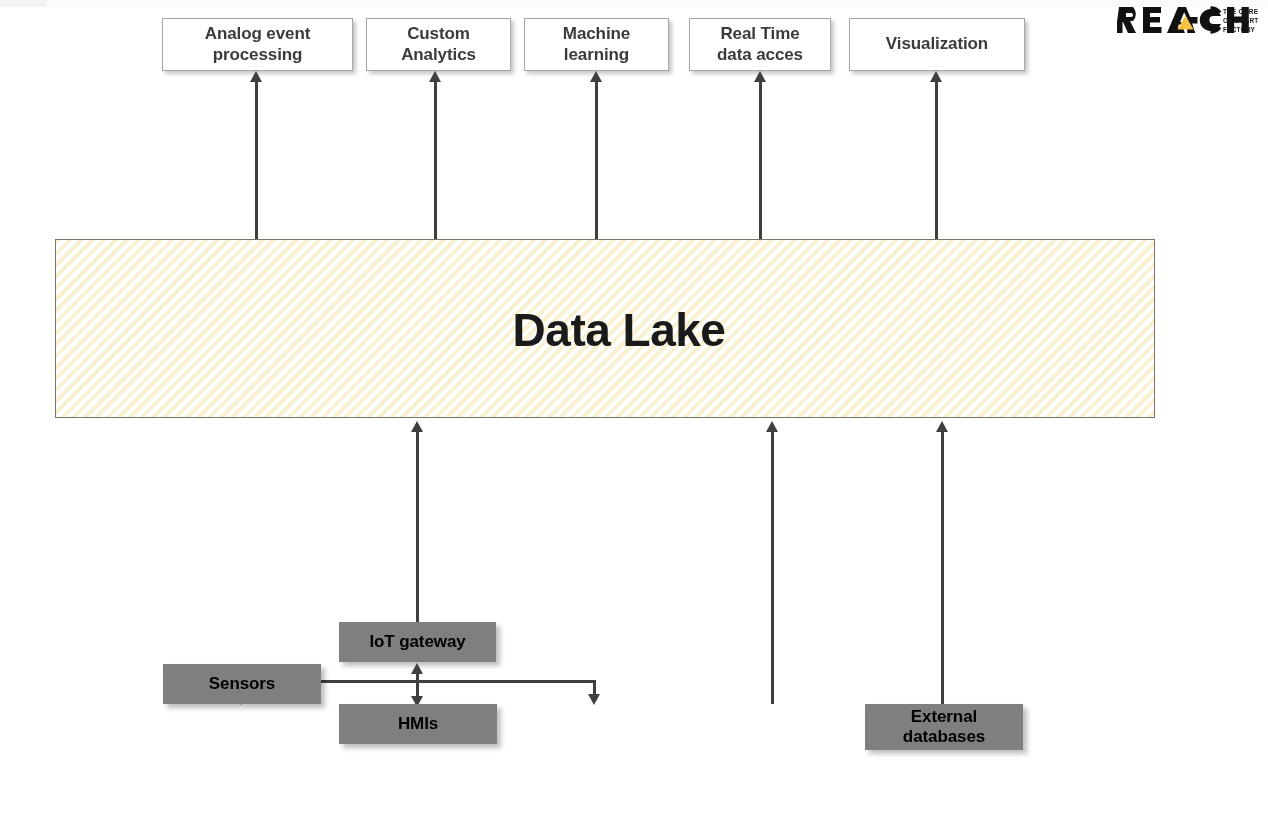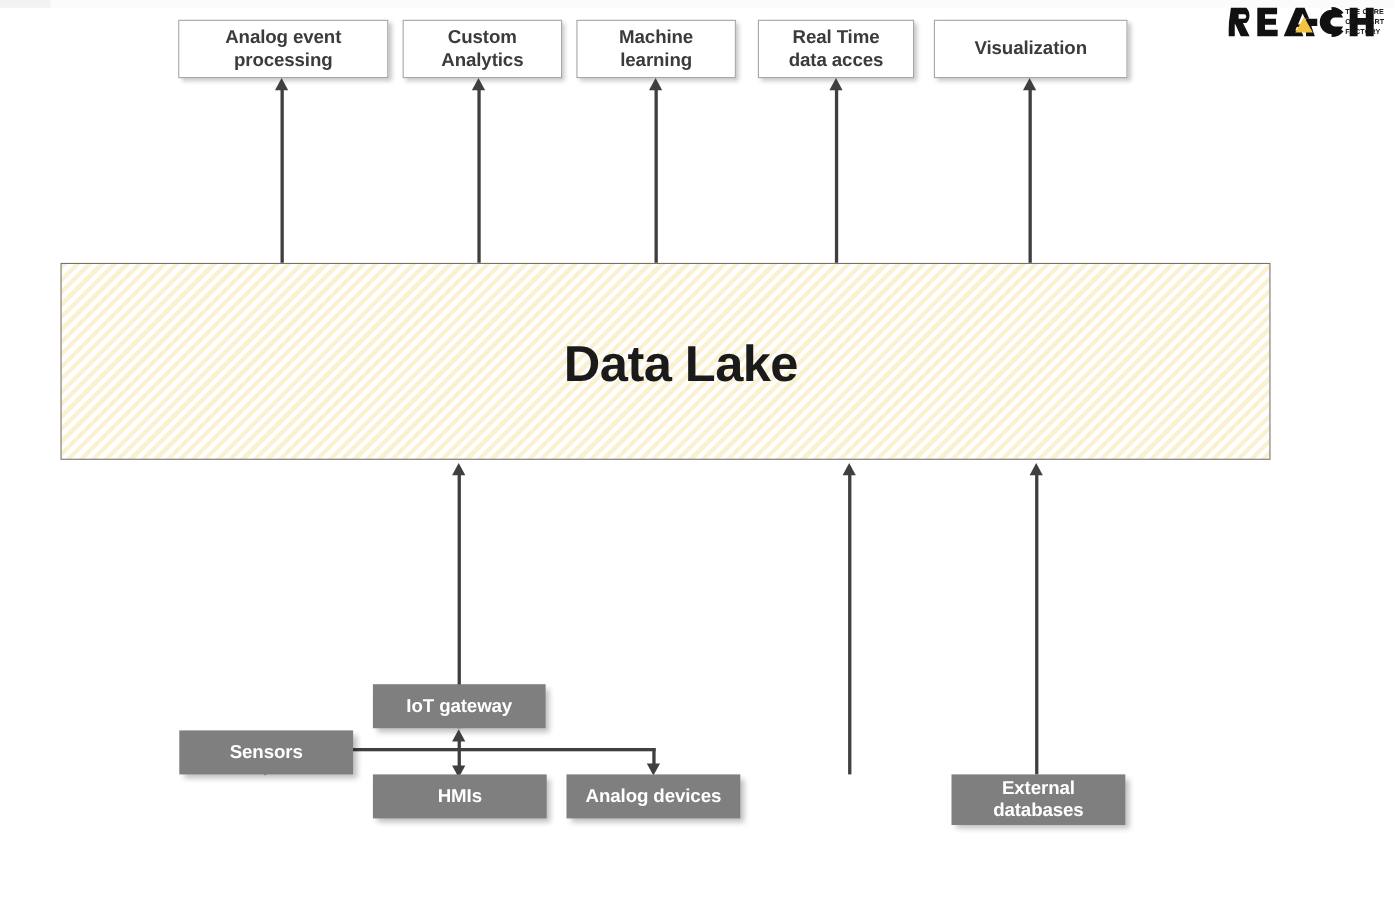--- a/index.html
+++ b/index.html
@@ -57,21 +57,21 @@
     font-size: 17px;
     font-weight: bold;
     letter-spacing: -0.1px;
   }
 
   
   .box-gray {
     background: #7f7f7f;
     border: none;
     box-shadow: 4px 4px 5px rgba(0,0,0,0.25);
-    color: #ffffff;
+    color: #000000;
     font-size: 17px;
     font-weight: bold;
     letter-spacing: -0.1px;
   }
 
   
   .data-lake {
     position: absolute;
     left: 55px;
     top: 239px;
@@ -238,25 +238,20 @@
       <div>Sensors</div>
     </div>
   </div>
 
   <div class="box box-gray" style="left:339px; top:704px; width:158px; height:40px;">
     <div>
       <div>HMIs</div>
     </div>
   </div>
 
-  <div class="box box-gray" style="left:515px; top:704px; width:158px; height:40px;">
-    <div>
-      <div>Analog devices</div>
-    </div>
-  </div>
 
 
   <div class="box box-gray" style="left:865px; top:704px; width:158px; height:46px;">
     <div>
       <div>External</div>
       <div>databases</div>
     </div>
   </div>
 
   <div class="logo">

